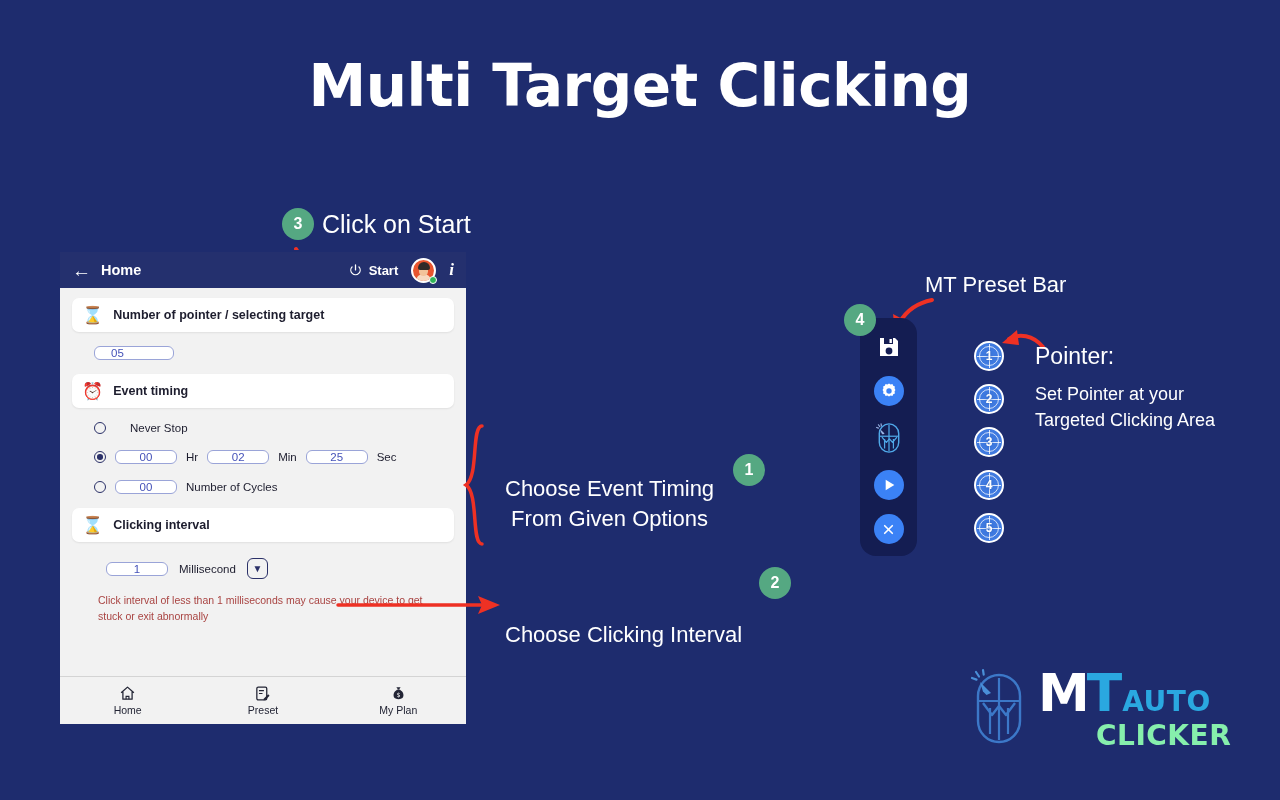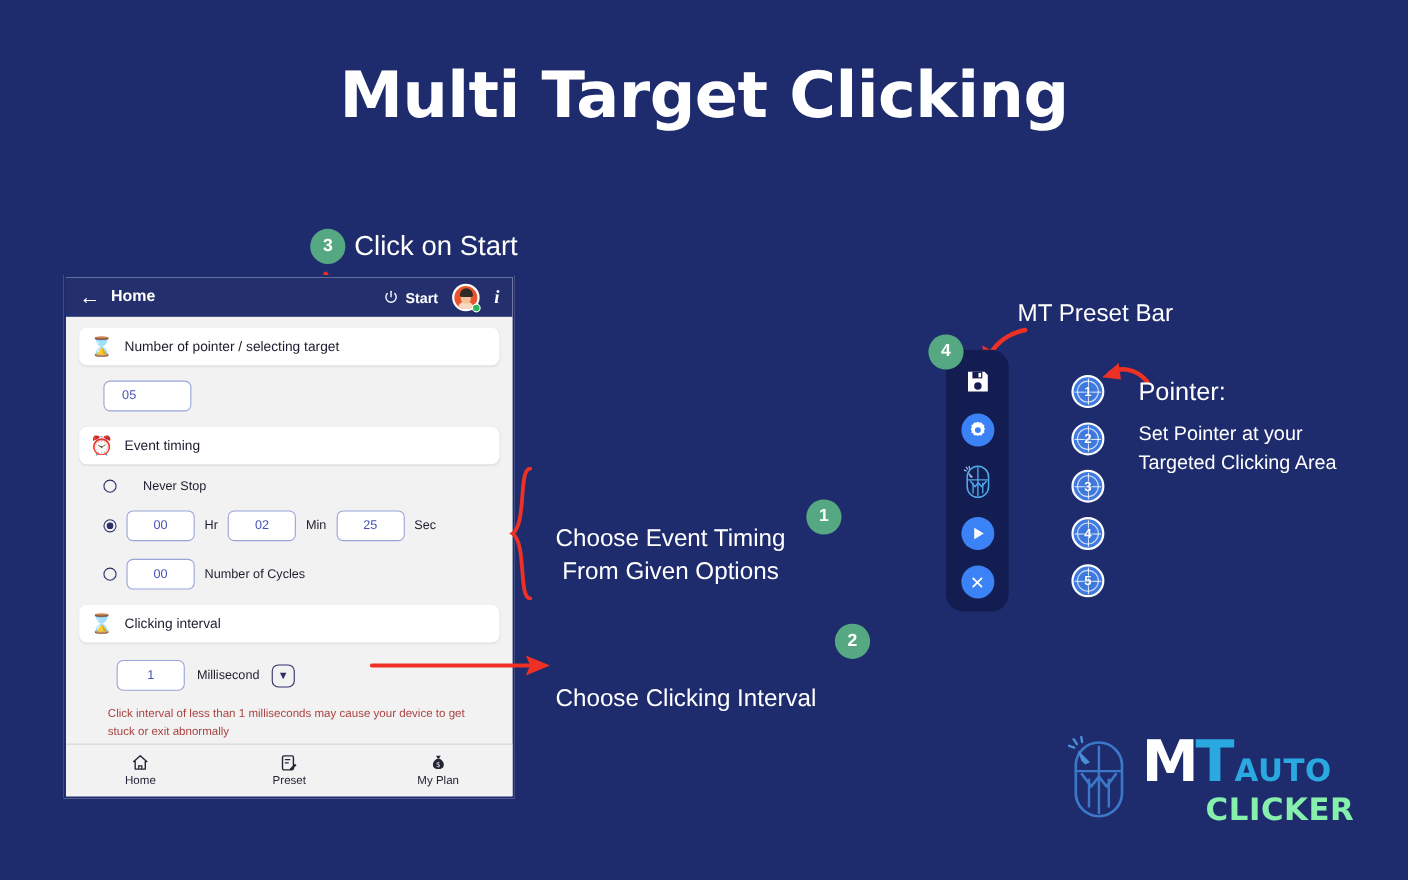--- a/index.html
+++ b/index.html
@@ -116,27 +116,27 @@
   .section-card {
     background:#ffffff;
     border-radius:7px;
     height:34px;
     display:flex; align-items:center;
     padding:0 10px;
     gap:10px;
     box-shadow:0 1px 2px rgba(0,0,0,.08);
   }
   .section-card .emoji { font-size:17px; line-height:1; }
-  .section-card .label { font-size:12.5px; color:#1d1d2e; font-weight:400; }
+  .section-card .label { font-size:12.5px; color:#1d1d2e; font-weight:700; }
 
   .num-input {
     background:#ffffff;
     border:1px solid #9aa4d8;
     border-radius:6px;
-    height:28px;
+    height:14px;
     display:flex; align-items:center;
     padding:0 16px;
     font-size:11.5px;
     color:#4552b8;
   }
   .num-input.w80 { width:80px; }
   .num-input.w62 { width:62px; }
   .num-input.center { justify-content:center; }
 
   .row { display:flex; align-items:center; }

